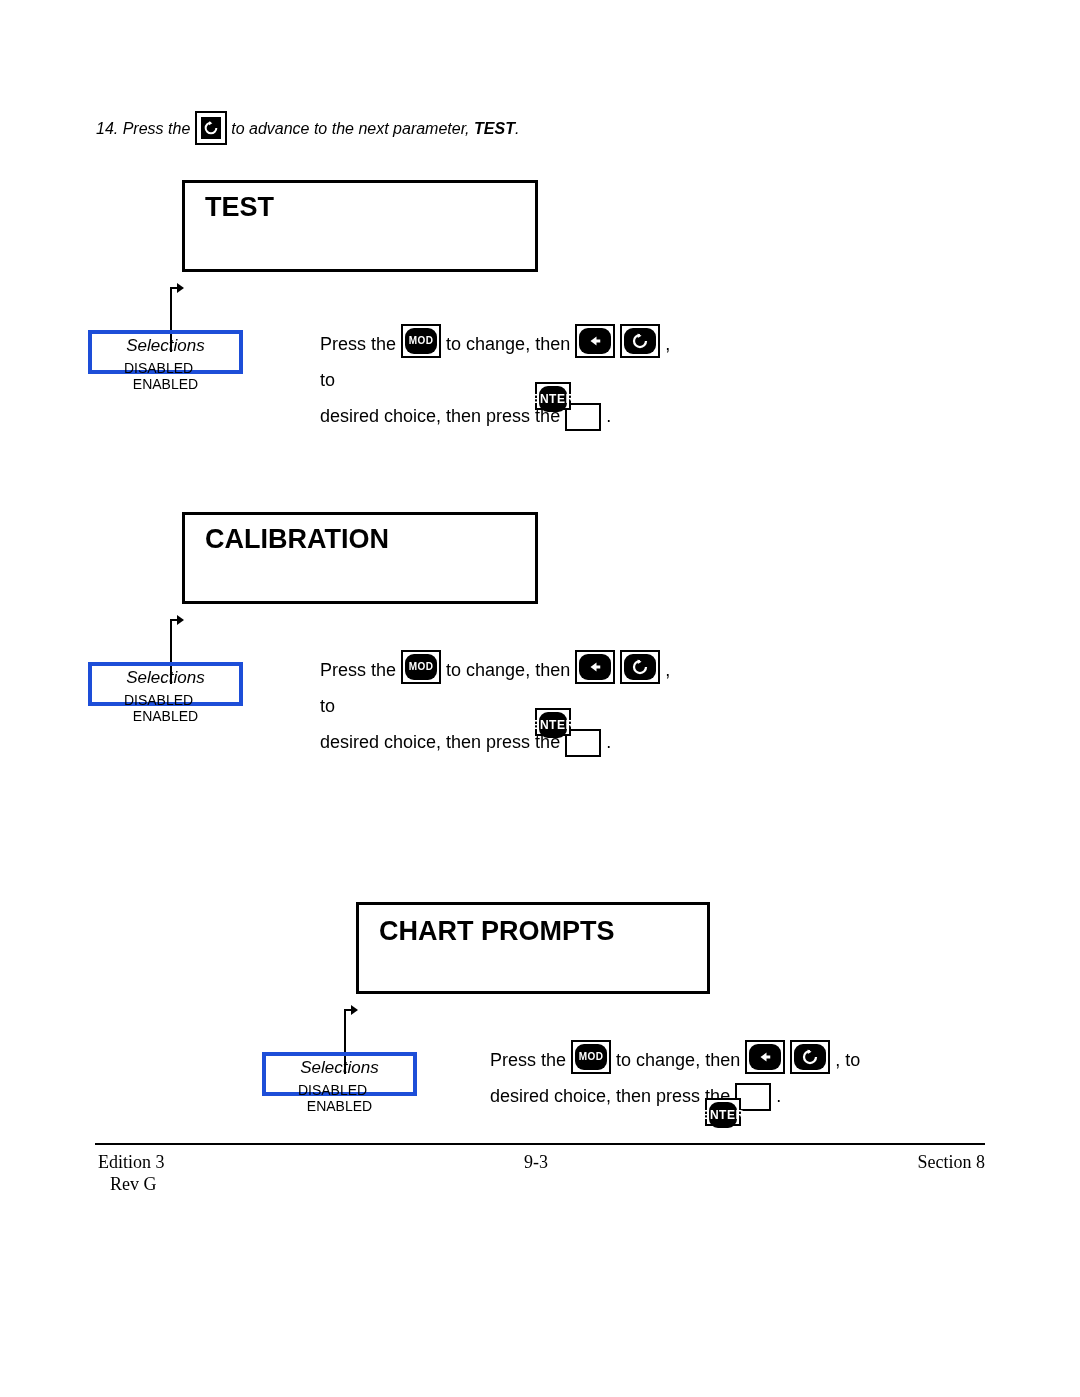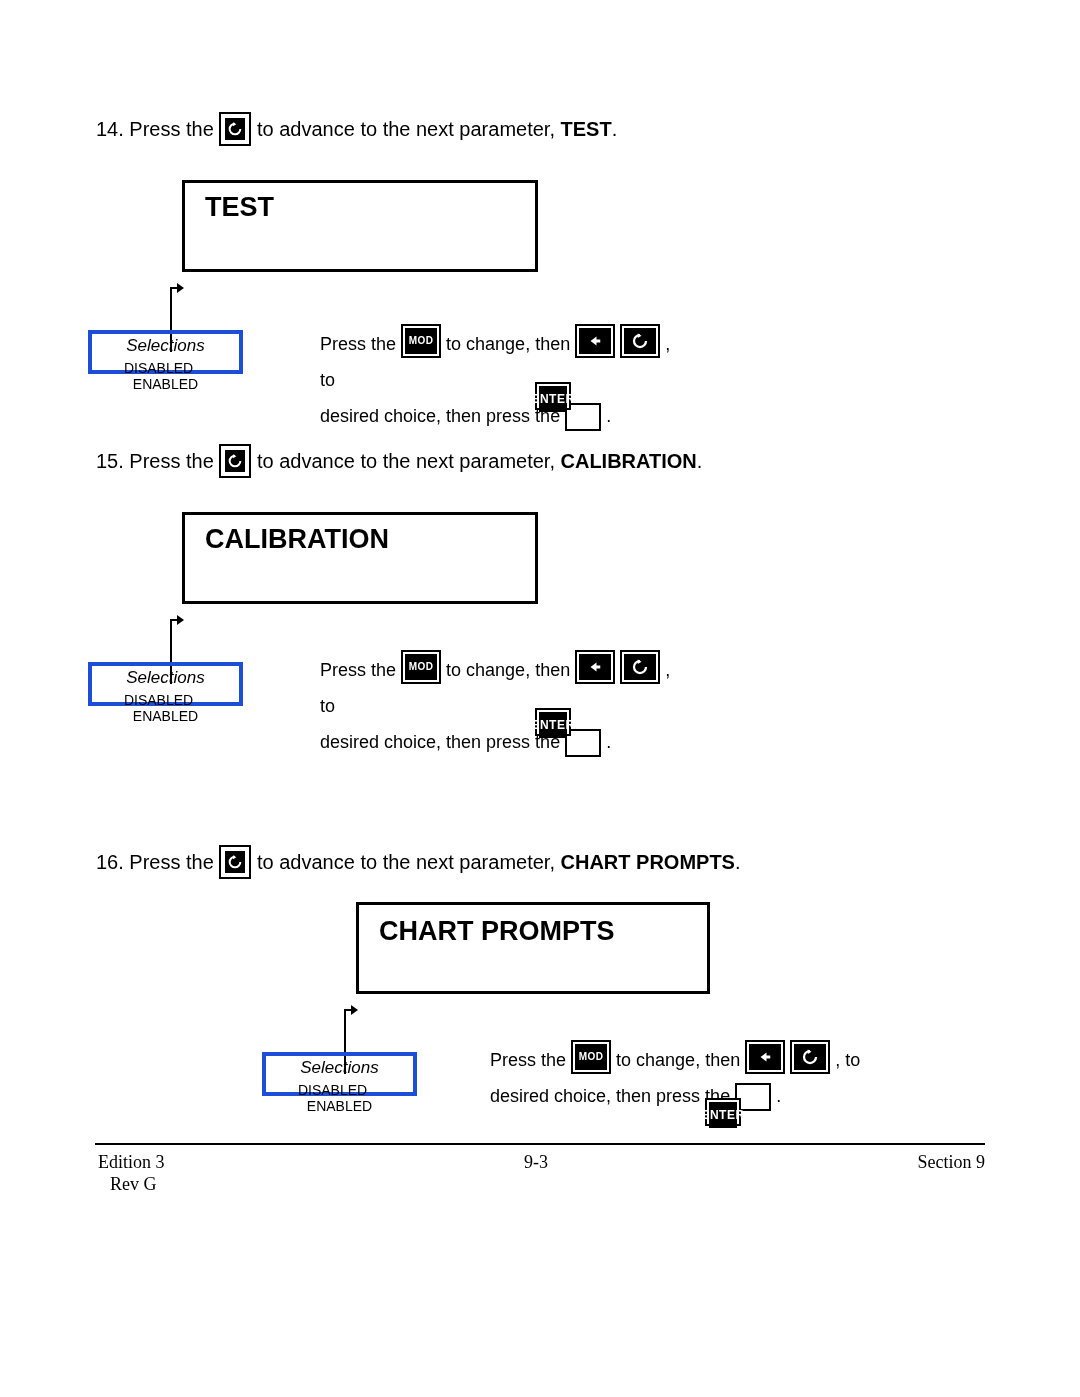--- a/index.html
+++ b/index.html
@@ -1,31 +1,31 @@
 <!DOCTYPE html>
 <html><head>
 <meta charset="utf-8">
 <style>
   html,body{margin:0;padding:0;background:#fff;font-family:Arial,Helvetica,sans-serif;color:#000;}
   .page{position:relative;width:1080px;height:1397px;margin:0 auto;}
-  .step{position:absolute;font-size:20px;line-height:34px;}
+  .step{position:absolute;font-size:16px;line-height:34px;font-style:italic;}
   .step b{font-weight:bold;}
   .advance-icon{display:inline-flex;align-items:center;justify-content:center;width:32px;height:34px;border:2.5px solid #000;vertical-align:middle;background:#fff;box-sizing:border-box;position:relative;top:-2px;}
   .advance-icon .inner{width:20px;height:22px;background:#000;display:flex;align-items:center;justify-content:center;}
   .advance-icon svg{width:16px;height:16px;}
   .display-box{position:absolute;border:3px solid #000;background:#fff;}
   .display-title{position:absolute;font-size:27px;font-weight:bold;}
   .sel-box{position:absolute;border:4px solid #1d4ed8;text-align:center;box-sizing:border-box;}
   .sel-title{font-style:italic;font-size:17px;margin-top:2px;}
   .sel-opts{font-size:14px;margin-top:4px;}
   .arrow-up{position:absolute;}
   .arrow-up svg{display:block;}
   .instr{position:absolute;font-size:18px;line-height:36px;}
   .btn{display:inline-block;border:2.5px solid #000;background:#fff;height:34px;padding:2px;box-sizing:border-box;vertical-align:middle;position:relative;top:-4px;}
-  .btn .k{display:flex;align-items:center;justify-content:center;width:32px;height:26px;background:#000;color:#fff;}
+  .btn .k{display:flex;align-items:center;justify-content:center;width:32px;height:26px;background:#000;color:#fff;border-radius:9px;}
   .btn.mod .k{font-size:10px;font-weight:bold;letter-spacing:0.5px;}
   .btn.enter .k{font-size:12px;font-weight:bold;width:28px;letter-spacing:0.5px;}
   .btn.enter{height:28px;top:-1px;}
   .btn.enter-empty{height:28px;top:-1px;border:2px solid #000;background:#fff;width:36px;}
   .btn svg{width:18px;height:18px;}
   .hr{position:absolute;left:95px;right:95px;height:1.5px;background:#000;}
   .footer-text{position:absolute;font-family:Liberation Serif, serif;font-size:18px;}
 </style>
 </head>
 <body>
@@ -78,32 +78,20 @@
         </span></span>
     <span> ,  to</span><br>
     <span>desired choice, then press the </span>
     <span class="btn enter-empty"></span>
     <span> .</span>
   </div>
   <span class="btn enter" style="position:absolute;left:535px;top:382px;">
       <span class="k">ENTER</span>
     </span>
 
-  <div class="step" style="left:96px;top:444px;">
-    <span>15.</span><span>  Press the </span>
-    <span class="advance-icon">
-        <span class="inner">
-      <svg viewBox="0 0 24 24">
-            <path d="M12 4 a8 8 0 1 0 8 8" stroke="#fff" stroke-width="3" fill="none"></path>
-            <path d="M9 2 L14 5 L9 8 Z" fill="#fff"></path>
-          </svg>
-    </span>
-      </span>
-    <span> to advance to the next parameter, </span><b>CALIBRATION</b><span>.</span>
-  </div>
 
   <div class="display-box" style="left:182px;top:512px;width:350px;height:86px;"></div>
   <div class="display-title" style="left:205px;top:524px;">CALIBRATION</div>
 
   <div class="arrow-up" style="left:160px;top:602px;">
     <svg width="24" height="82">
         <path d="M11 82 L11 18 L22 18" stroke="#000" stroke-width="2" fill="none"></path>
         <path d="M17 13 L24 18 L17 23 Z" fill="#000"></path>
       </svg>
   </div>
@@ -131,32 +119,20 @@
         </span></span>
     <span> ,  to</span><br>
     <span>desired choice, then press the </span>
     <span class="btn enter-empty"></span>
     <span> .</span>
   </div>
   <span class="btn enter" style="position:absolute;left:535px;top:708px;">
       <span class="k">ENTER</span>
     </span>
 
-  <div class="step" style="left:96px;top:845px;">
-    <span>16.</span><span>  Press the </span>
-    <span class="advance-icon">
-        <span class="inner">
-      <svg viewBox="0 0 24 24">
-            <path d="M12 4 a8 8 0 1 0 8 8" stroke="#fff" stroke-width="3" fill="none"></path>
-            <path d="M9 2 L14 5 L9 8 Z" fill="#fff"></path>
-          </svg>
-    </span>
-      </span>
-    <span> to advance to the next parameter, </span><b>CHART PROMPTS</b><span>.</span>
-  </div>
 
   <div class="display-box" style="left:356px;top:902px;width:348px;height:86px;"></div>
   <div class="display-title" style="left:379px;top:916px;">CHART PROMPTS</div>
 
   <div class="arrow-up" style="left:334px;top:992px;">
     <svg width="24" height="82">
         <path d="M11 82 L11 18 L22 18" stroke="#000" stroke-width="2" fill="none"></path>
         <path d="M17 13 L24 18 L17 23 Z" fill="#000"></path>
       </svg>
   </div>
@@ -188,15 +164,15 @@
     <span> .</span>
   </div>
   <span class="btn enter" style="position:absolute;left:705px;top:1098px;">
       <span class="k">ENTER</span>
     </span>
 
   <div class="hr" style="top:1143px;"></div>
   <div class="footer-text" style="left:98px;top:1152px;">Edition 3</div>
   <div class="footer-text" style="left:110px;top:1174px;">Rev G</div>
   <div class="footer-text" style="left:524px;top:1152px;">9-3</div>
-  <div class="footer-text" style="right:95px;top:1152px;">Section 9</div>
+  <div class="footer-text" style="right:95px;top:1152px;">Section 8</div>
 
 </div>
 
 </body></html>

